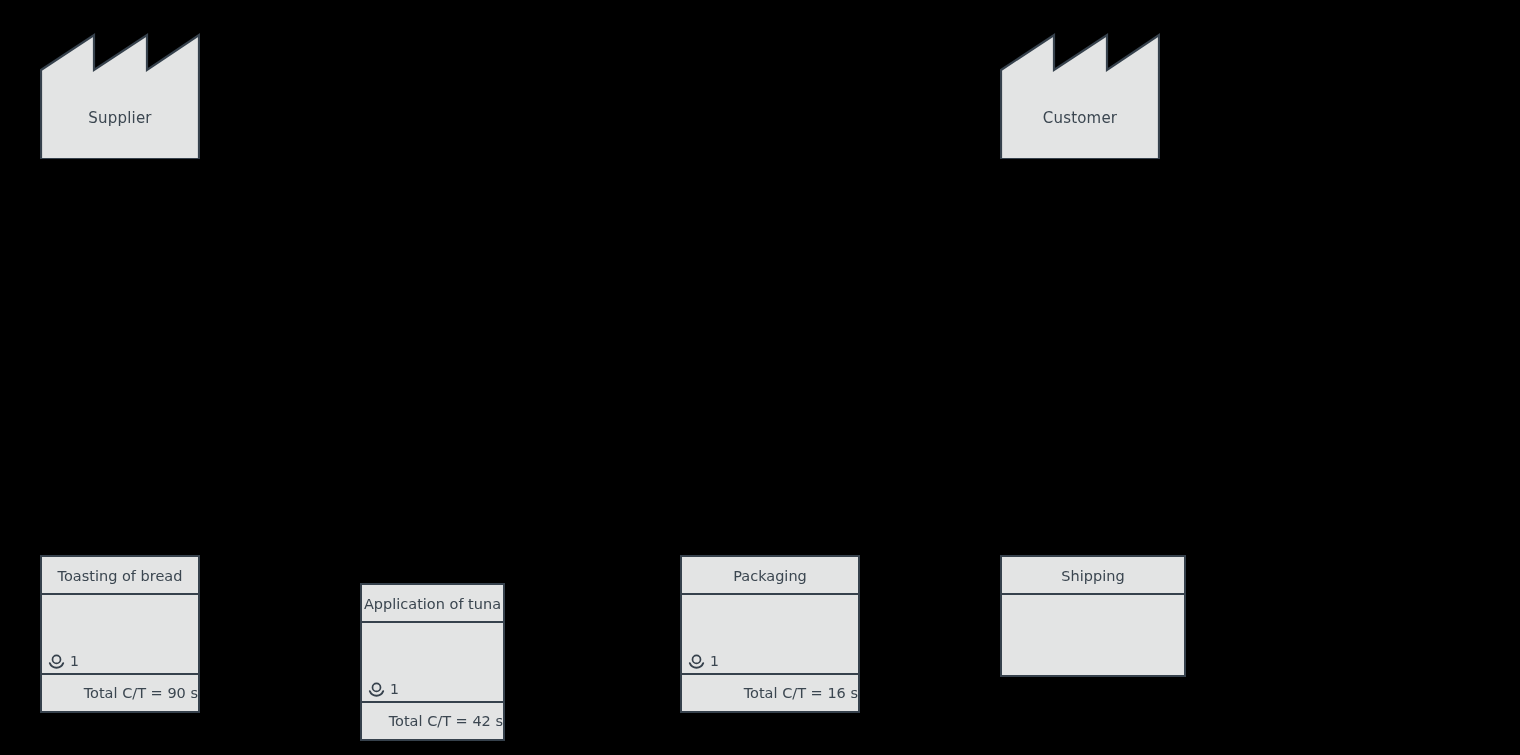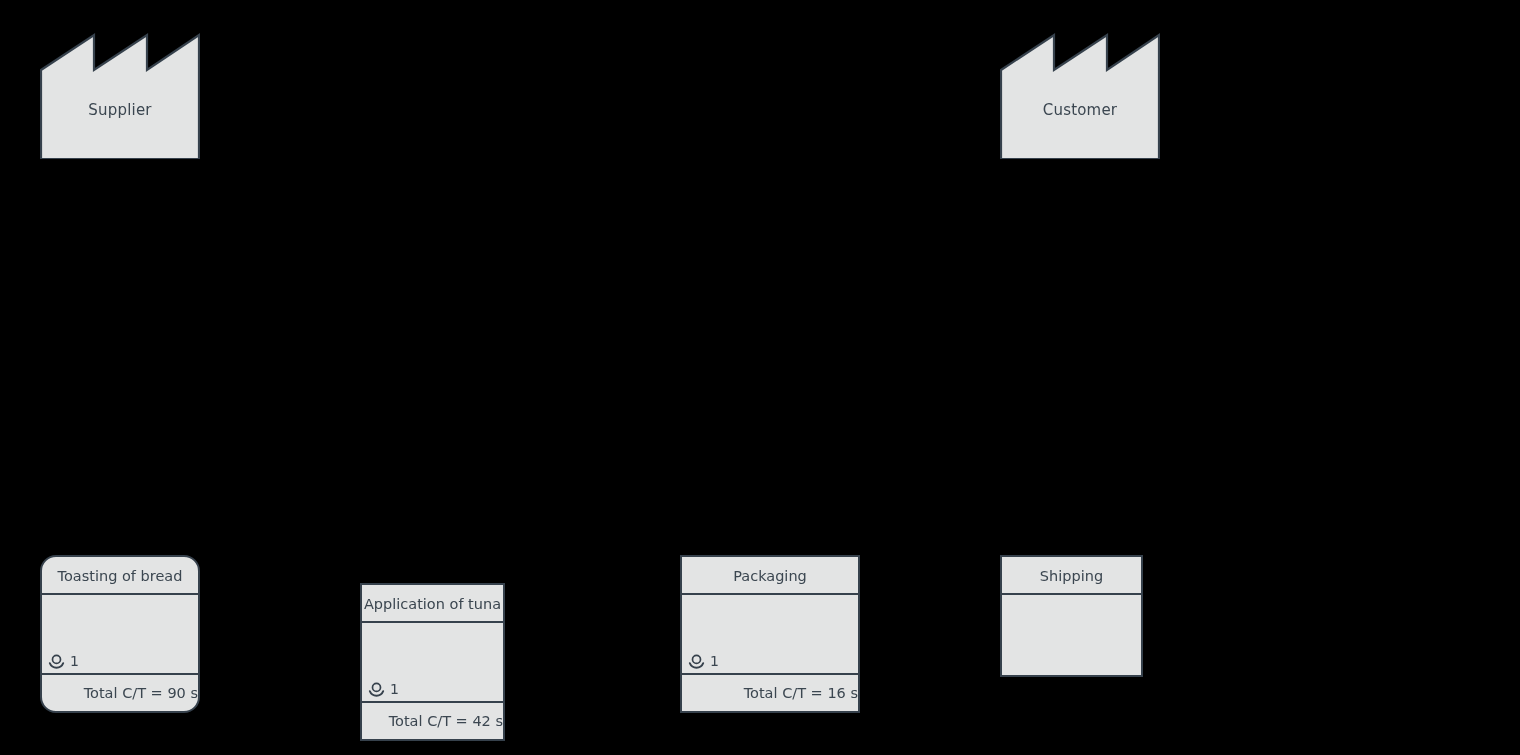--- a/index.html
+++ b/index.html
@@ -31,21 +31,21 @@
   .factory svg {
     position: absolute;
     left: 0; top: 0;
     width: 160px;
     height: 130px;
     display: block;
   }
   .factory-label {
     position: absolute;
     left: 0;
-    top: 72px;
+    top: 80px;
     width: 160px;
     text-align: center;
     font-size: 15px;
     color: #3b4650;
     font-family: "DejaVu Sans", sans-serif;
     letter-spacing: .2px;
     line-height: 18px;
   }
 
   
@@ -133,21 +133,21 @@
   </div>
 
   <div class="factory" id="customer-factory" style="left: 1000px; top: 29px;">
     <svg viewBox="0 0 160 130" xmlns="http://www.w3.org/2000/svg">
       <path d="M1,130 L1,41 L54,6 L54,41 L107,6 L107,41 L159,6 L159,130 Z" fill="#e3e4e4" stroke="#36414c" stroke-width="2.2" stroke-linejoin="miter"></path>
     </svg>
     <div class="factory-label">Customer</div>
   </div>
 
 
-  <div class="process-box" id="proc-0" style="left: 40px; top: 555px; width: 160px; border-radius: 16px;">
+  <div class="process-box" id="proc-0" style="left: 40px; top: 555px; width: 160px;">
     <div class="pb-title">Toasting of bread</div>
     <div class="pb-body">
       <div class="pb-operator">
         <svg class="op-icon" viewBox="0 0 17 15" xmlns="http://www.w3.org/2000/svg">
           <circle cx="8.5" cy="5.4" r="4" fill="none" stroke="#36414c" stroke-width="1.7"></circle>
           <path d="M1.8,9.2 A7.2,7.2 0 0 0 15.2,9.2" fill="none" stroke="#36414c" stroke-width="1.9" stroke-linecap="round"></path>
         </svg>
         <span class="op-count">1</span>
       </div>
     </div>
@@ -175,18 +175,18 @@
         <svg class="op-icon" viewBox="0 0 17 15" xmlns="http://www.w3.org/2000/svg">
           <circle cx="8.5" cy="5.4" r="4" fill="none" stroke="#36414c" stroke-width="1.7"></circle>
           <path d="M1.8,9.2 A7.2,7.2 0 0 0 15.2,9.2" fill="none" stroke="#36414c" stroke-width="1.9" stroke-linecap="round"></path>
         </svg>
         <span class="op-count">1</span>
       </div>
     </div>
     <div class="pb-footer">Total C/T = 16 s</div>
   </div>
 
-  <div class="process-box" id="proc-3" style="left: 1000px; top: 555px; width: 143px;">
+  <div class="process-box" id="proc-3" style="left: 1000px; top: 555px; width: 186px;">
     <div class="pb-title">Shipping</div>
     <div class="pb-body no-border"></div>
   </div>
 
 </div>
 
 </body></html>

